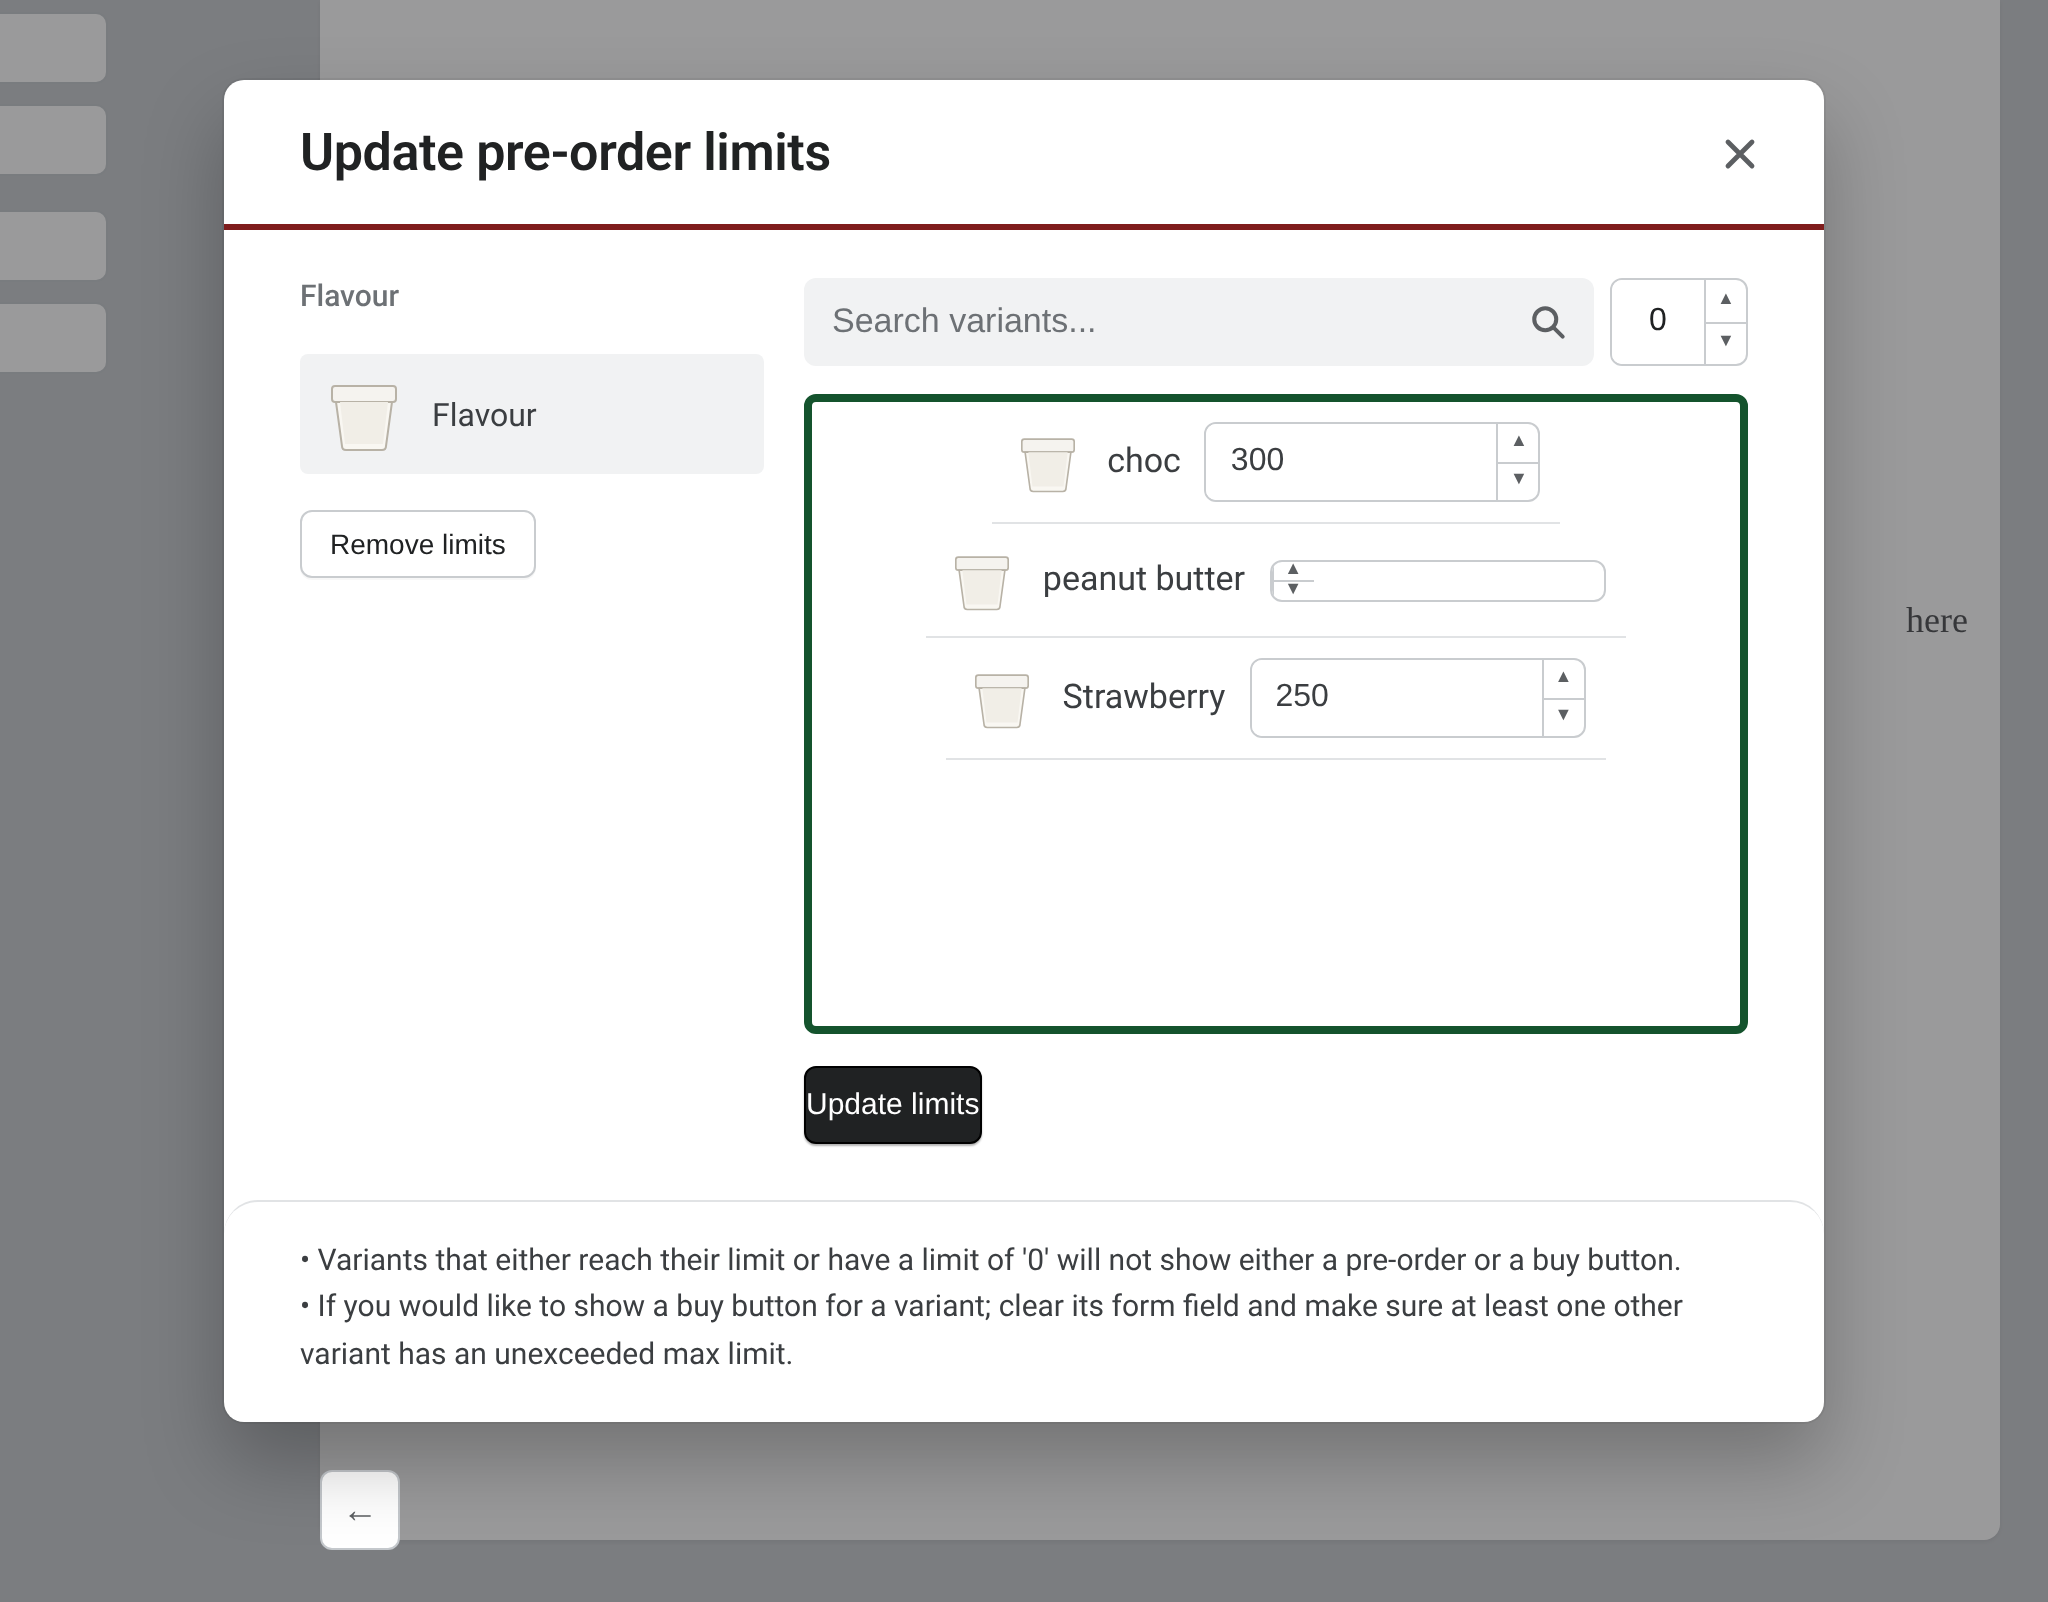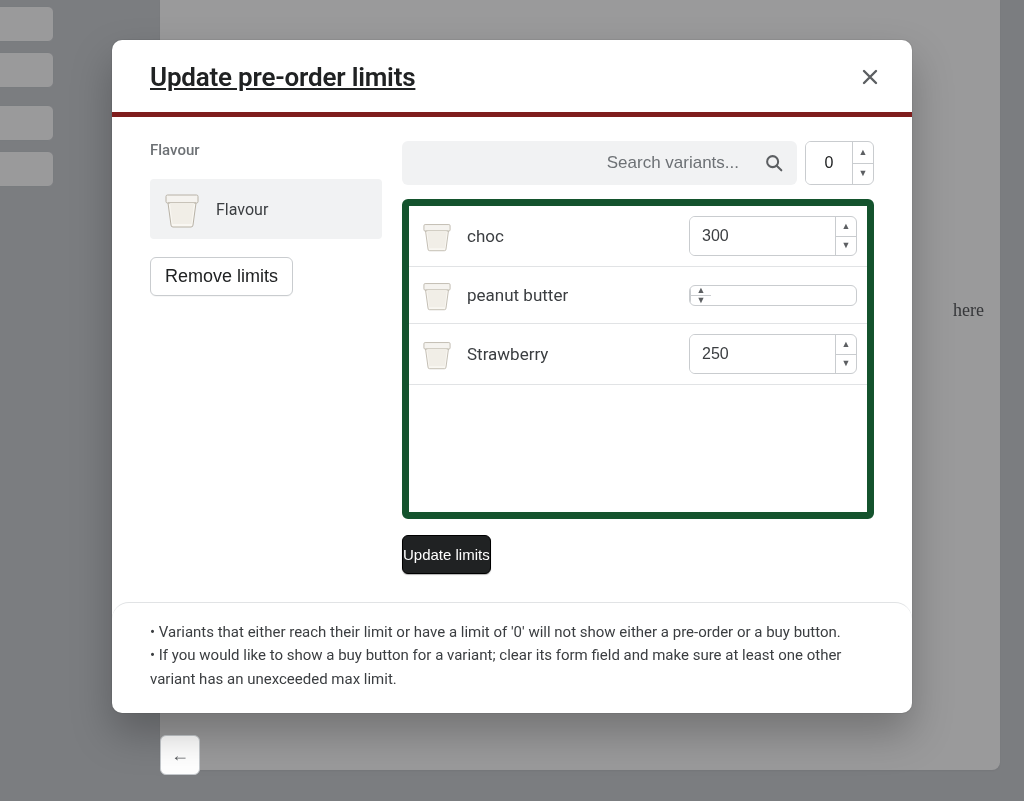--- a/index.html
+++ b/index.html
@@ -65,22 +65,21 @@
     box-shadow: 0 20px 40px rgba(0,0,0,.25), 0 0 0 1px rgba(0,0,0,.05);
     display: flex;
     flex-direction: column;
   }
 
   .modal-header {
     display: flex;
     align-items: center;
     justify-content: space-between;
     padding: 22px 28px 20px 38px;
-    border-bottom: 5px solid #7f1d1d;
-    text-decoration: underline;
+    border-bottom: 3px solid #7f1d1d;
   }
   .modal-title {
     font-size: 26px;
     font-weight: 650;
     color: #202223;
     letter-spacing: -0.2px;
   }
   .close-btn {
     width: 28px; height: 28px;
     display:flex;align-items:center;justify-content:center;
@@ -119,21 +118,21 @@
   .option-card .label { font-size: 16px; color: #3b3e41; }
   .icon-bucket {
     width: 44px; height: 44px;
     flex: none;
   }
   .small-btn {
     background: #fff;
     border: 1px solid #c9cccf;
     border-radius: 6px;
     padding: 8px 14px;
-    font-size: 18px;
+    font-size: 14px;
     color: #202223;
     cursor: pointer;
     align-self: flex-start;
     margin-bottom: 10px;
     box-shadow: 0 1px 0 rgba(0,0,0,.03);
   }
 
   .col-right {
     flex: 1;
     display: flex;
@@ -149,25 +148,24 @@
     position: relative;
     background: #f1f2f3;
     border-radius: 6px;
     display: flex;
     align-items: center;
   }
   .search-wrap input {
     flex: 1;
     border: none;
     background: transparent;
-    padding: 12px 24px;
+    padding: 12px 14px;
     font-size: 17px;
     color: #6d7175;
     outline: none;
-    text-align: right;
   }
   .search-wrap input::placeholder { color: #6d7175; }
   .search-icon {
     width: 22px; height: 22px;
     margin-right: 12px;
     color: #5c5f62;
   }
   .num-spinner {
     display: flex;
     border: 1px solid #c9cccf;
@@ -197,26 +195,27 @@
     justify-content: center;
     cursor: pointer;
     color: #5c5f62;
     font-size: 9px;
     line-height: 1;
     user-select: none;
   }
   .num-spinner .step:first-child { border-bottom: 1px solid #c9cccf; }
 
   .variant-list {
-    border: 7px solid #14532d;
+    border: 4px solid #14532d;
     border-radius: 6px;
     overflow: hidden;
     height: 320px;
     display: flex;
     flex-direction: column;
+    align-items: center;
   }
   .variant-row {
     display: flex;
     align-items: center;
     gap: 12px;
     padding: 10px 10px;
     border-bottom: 1px solid #e1e3e5;
   }
   .variant-row .icon-bucket { width: 36px; height: 36px; }
   .variant-name { flex: 1; font-size: 17px; color: #3b3e41; }

